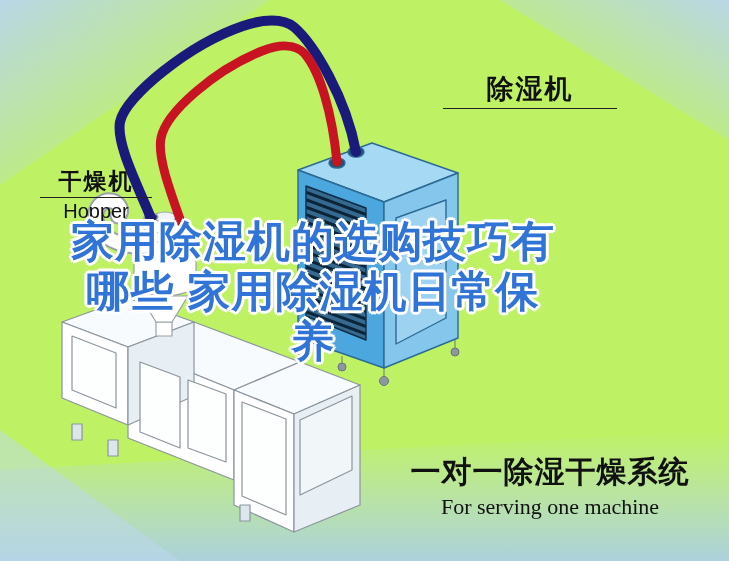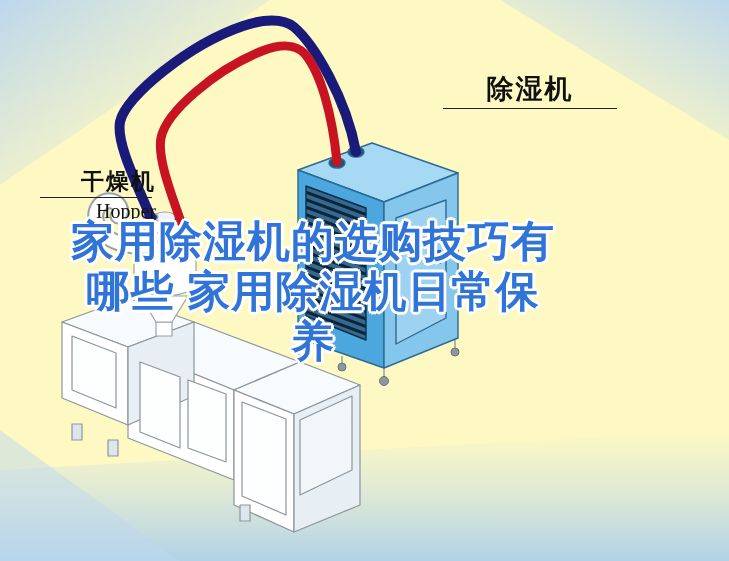--- a/index.html
+++ b/index.html
@@ -1,35 +1,35 @@
 <!DOCTYPE html>
 <html><head>
 <meta charset="utf-8">
 <style>
   html,body{margin:0;padding:0;background:#9aa7b4;}
   .stage{
-    position:relative;width:729px;height:561px;background:#fef9c3;
+    position:relative;width:729px;height:561px;background:#bef264;
     overflow:hidden;font-family:"Liberation Sans",sans-serif;
     margin:0 auto;
   }
   .stage svg{position:absolute;left:0;top:0;}
 
   .txt{position:absolute;}
 
   
   .lbl-dehum{left:437px;top:74px;width:186px;text-align:center;}
   .lbl-dehum .zh{font-size:27px;font-weight:700;color:#111;letter-spacing:2px;line-height:30px;}
   .lbl-dehum .rule{height:0;border-top:1.5px solid #222;margin:4px 6px 2px 6px;}
   .lbl-dehum .en{font-family:"Liberation Serif",serif;font-size:22px;color:#111;line-height:26px;}
 
   
-  .lbl-dryer{left:36px;top:168px;width:120px;text-align:right;}
+  .lbl-dryer{left:36px;top:168px;width:120px;text-align:center;}
   .lbl-dryer .zh{font-size:23px;font-weight:700;color:#111;letter-spacing:2px;line-height:26px;}
   .lbl-dryer .rule{height:0;border-top:1.5px solid #222;margin:3px 4px 1px 4px;}
-  .lbl-dryer .en{font-family:Liberation Serif, serif;font-size:20px;color:#111;line-height:24px;}
+  .lbl-dryer .en{font-family:Liberation Sans, sans-serif;font-size:20px;color:#111;line-height:24px;}
 
   
   .headline{
     left:0;top:216px;width:626px;text-align:center;
     font-size:43px;font-weight:700;color:#2f74d6;letter-spacing:1px;line-height:50px;
     text-shadow:
       -2px -2px 0 #fff, 2px -2px 0 #fff, -2px 2px 0 #fff, 2px 2px 0 #fff,
       -3px 0 0 #fff, 3px 0 0 #fff, 0 -3px 0 #fff, 0 3px 0 #fff;
   }
 
@@ -150,14 +150,18 @@
     <div class="rule"></div>
     <div class="en">Hopper</div>
   </div>
 
   <div class="txt headline">
     <div>家用除湿机的选购技巧有</div>
     <div>哪些 家用除湿机日常保</div>
     <div>养</div>
   </div>
 
+  <div class="txt lbl-system">
+    <div class="zh">一对一除湿干燥系统</div>
+    <div class="en">For serving one machine</div>
+  </div>
 
 </div>
 
 </body></html>

